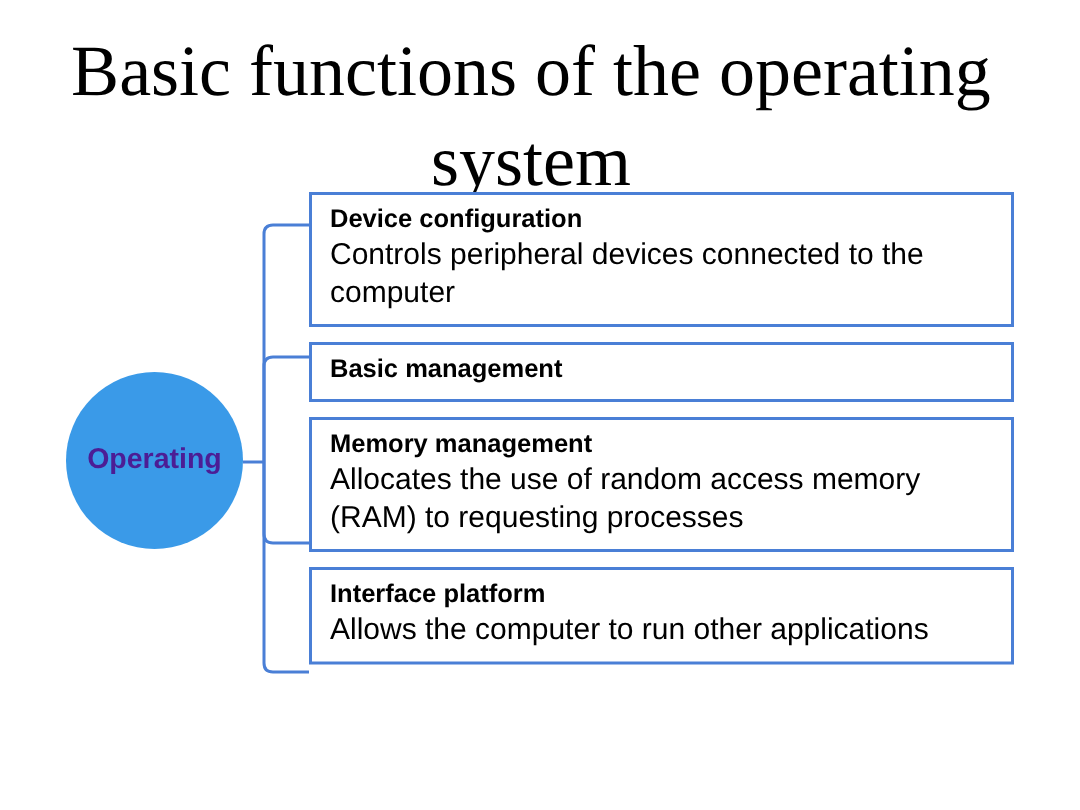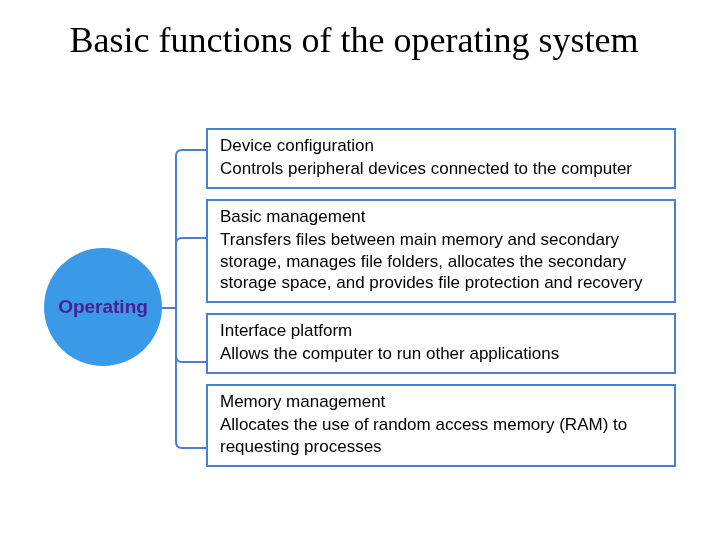--- a/index.html
+++ b/index.html
@@ -6,21 +6,21 @@
   body {
     width: 720px;
     height: 540px;
     background: #fff;
     font-family: Arial, Helvetica, sans-serif;
     position: relative;
     overflow: hidden;
   }
   .title {
     font-family: "Times New Roman", Times, serif;
-    font-size: 36px;
+    font-size: 48px;
     font-weight: 400;
     text-align: center;
     color: #000;
     padding: 18px 52px 0 40px;
     line-height: 1.25;
   }
   .diagram {
     position: absolute;
     top: 128px;
     left: 0;
@@ -51,27 +51,27 @@
     top: 0;
     width: 470px;
   }
   .box {
     border: 2px solid #4a7fd6;
     background: #fff;
     padding: 6px 12px 8px 12px;
     margin-bottom: 10px;
   }
   .box-title {
-    font-weight: normal;
+    font-weight: bold;
     font-size: 17px;
     color: #000;
     margin-bottom: 2px;
   }
   .box-desc {
-    font-size: 17px;
+    font-size: 20px;
     color: #000;
     line-height: 1.25;
   }
   svg.connectors {
     position: absolute;
     left: 0;
     top: 0;
     width: 720px;
     height: 400px;
     pointer-events: none;
@@ -103,25 +103,24 @@
     <span>Operating</span>
   </div>
 
   <div class="boxes">
     <div class="box">
       <div class="box-title">Device configuration</div>
       <div class="box-desc">Controls peripheral devices connected to the computer</div>
     </div>
     <div class="box">
       <div class="box-title">Basic management</div>
-      <div class="box-desc">Transfers files between main memory and secondary storage, manages file folders, allocates the secondary storage space, and provides file protection and recovery</div>
+    </div>
+    <div class="box">
+      <div class="box-title">Memory management</div>
+      <div class="box-desc">Allocates the use of random access memory (RAM) to requesting processes</div>
     </div>
     <div class="box">
       <div class="box-title">Interface platform</div>
       <div class="box-desc">Allows the computer to run other applications</div>
-    </div>
-    <div class="box">
-      <div class="box-title">Memory management</div>
-      <div class="box-desc">Allocates the use of random access memory (RAM) to requesting processes</div>
     </div>
   </div>
 
 </div>
 
 </body></html>

